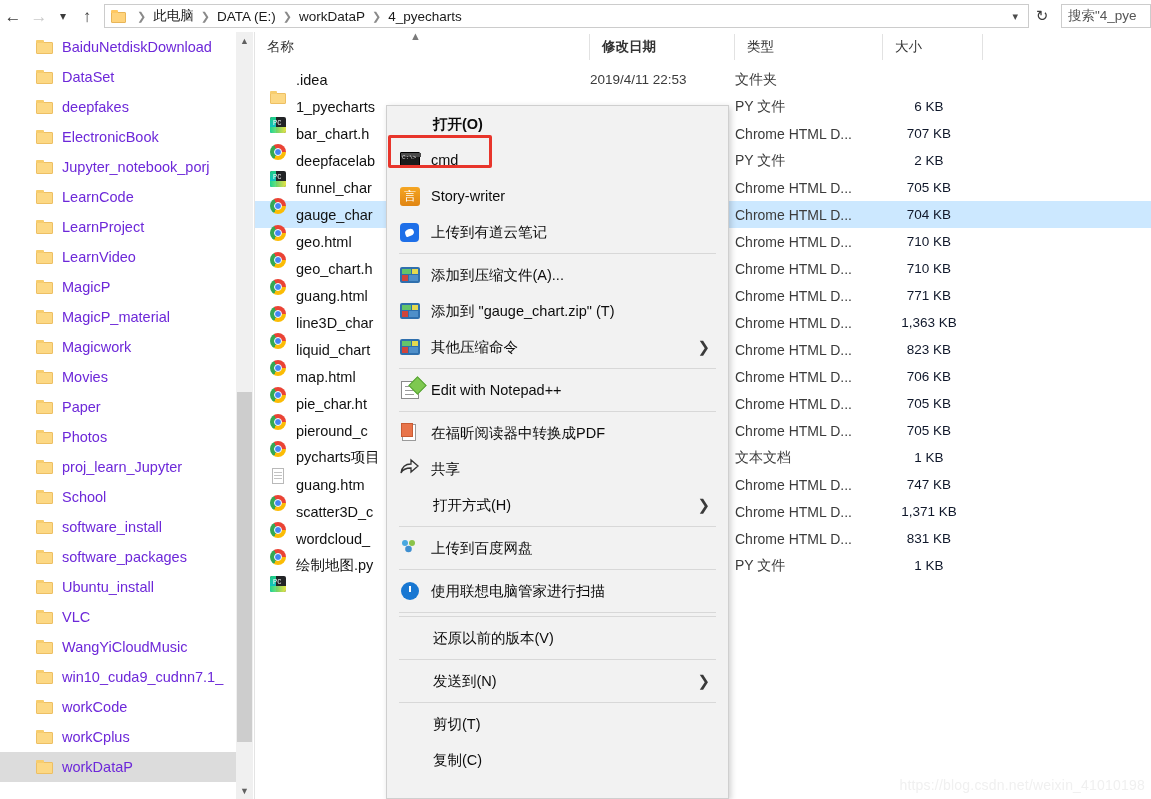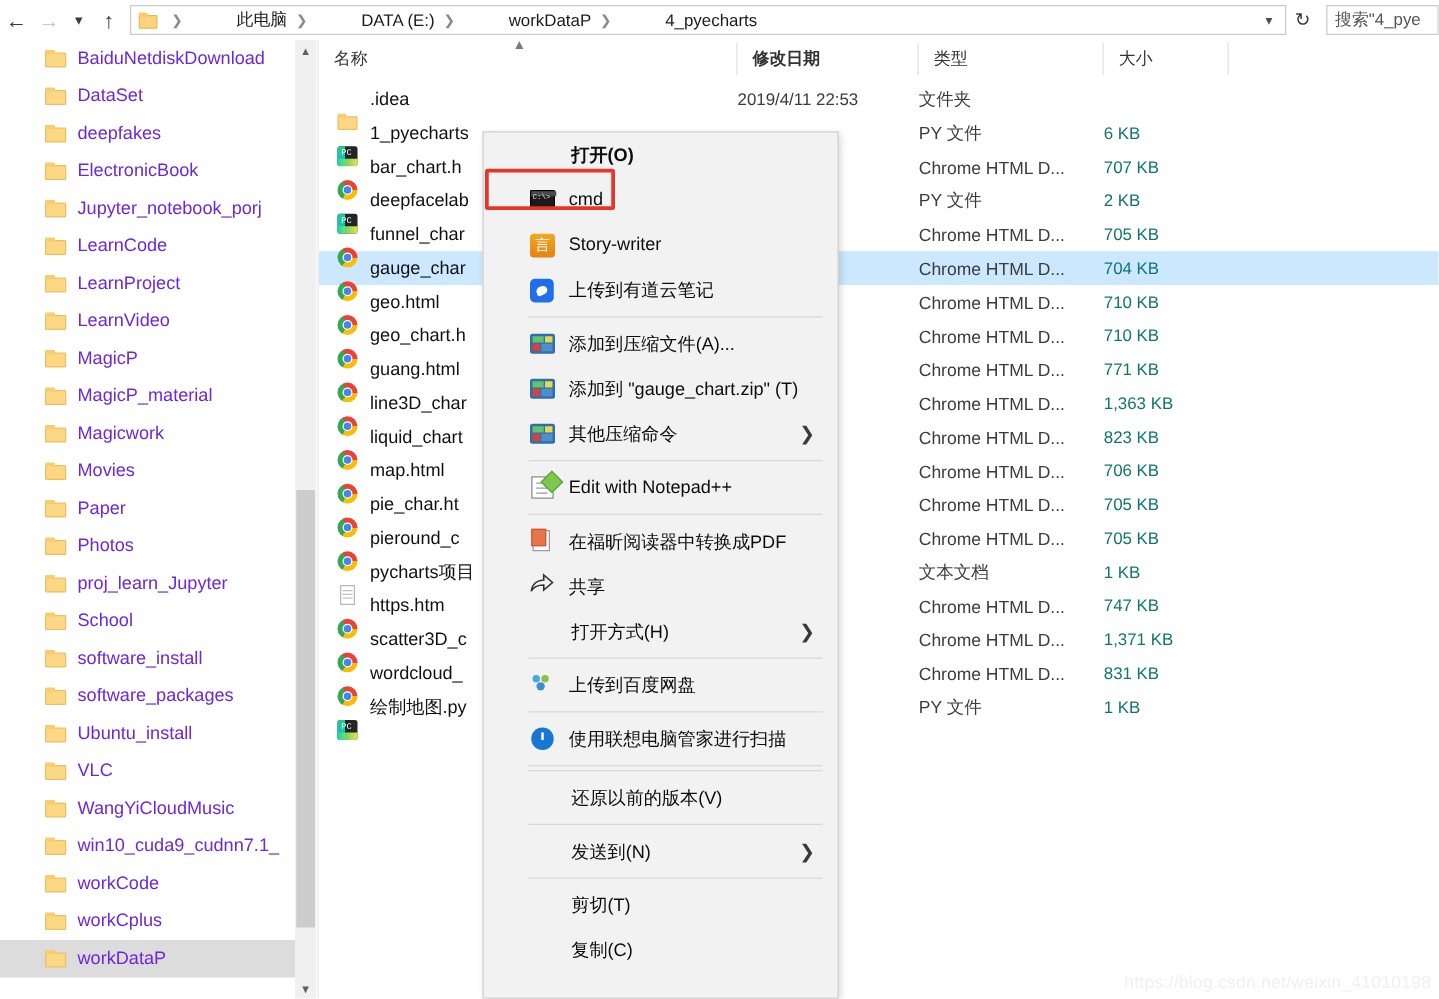--- a/index.html
+++ b/index.html
@@ -29,21 +29,21 @@
     border:1px solid #cccccc; background:#ffffff;
     display:flex; align-items:center; padding:0 4px;
     font-size:13.5px; color:#1a1a1a;
   }
   .crumb-folder-icon{
     width:15px;height:13px;margin:0 4px 0 2px;position:relative;flex:0 0 auto;
   }
   .crumb-folder-icon .f-b{position:absolute;left:0;top:2px;width:15px;height:11px;background:#ffd37b;border:1px solid #e8b558;border-radius:1px;}
   .crumb-folder-icon .f-t{position:absolute;left:0;top:0px;width:7px;height:3px;background:#ffc861;border-radius:1px 1px 0 0;}
   .crumb-sep { color:#8a8a8a; font-size:11px; margin:0 7px; user-select:none;}
-  .crumb-item { white-space:nowrap;margin-left:36px; }
+  .crumb-item { white-space:nowrap; }
   .crumb-spacer { flex:1 1 auto; }
   .crumb-caret { color:#4c4c4c; font-size:11px; padding:0 6px;}
   .nav-refresh { width:26px; height:26px; display:flex;align-items:center;justify-content:center; color:#3c3c3c; font-size:15px;}
   .search-box {
     margin-left:6px; height:24px; width:auto; flex:1 1 auto;
     border:1px solid #cccccc; background:#fff;
     display:flex; align-items:center; padding:0 6px;
     font-size:13.5px; color:#555; white-space:nowrap; overflow:hidden;
   }
 
@@ -108,21 +108,21 @@
 
   .rows { position:absolute; left:0; top:34px; width:896px; }
   .row {
     height:27px; display:flex; align-items:center;
     font-size:14.5px; color:#111; white-space:nowrap;
   }
   .row.selected { background:#cce8ff; }
   .cell-name { width:335px; display:flex; align-items:center; padding-left:14px; overflow:hidden;}
   .cell-date { width:145px; color:#3b3b3b; font-size:13.5px;}
   .cell-type { width:148px; color:#3b3b3b; font-size:14px;}
-  .cell-size { width:100px; color:#0f766e; font-size:13.5px; text-align:left; padding-right:8px;}
+  .cell-size { width:100px; color:#0f172a; font-size:13.5px; text-align:center; padding-right:8px;}
 
   .fi { width:18px;height:16px;margin-right:9px;flex:0 0 auto; position:relative;margin-top:37px;}
 
   
   .fi.folder .b{position:absolute;left:1px;top:3px;width:16px;height:11px;background:#fcd884;border:1px solid #edbf63;border-radius:1px;}
   .fi.folder .t{position:absolute;left:1px;top:1px;width:7px;height:3px;background:#f7cd6e;border-radius:1px 1px 0 0;}
 
   
   .fi.chrome .ring{
     position:absolute;left:1px;top:0px;width:16px;height:16px;border-radius:50%;
@@ -138,24 +138,24 @@
   .fi.py .g1{position:absolute;left:1px;top:0px;width:6px;height:16px;background:linear-gradient(180deg,#21d789,#07c3f2);border-radius:2px 0 0 2px;opacity:.95;}
   .fi.py .g2{position:absolute;left:1px;top:10px;width:16px;height:6px;background:linear-gradient(90deg,#21d789,#fcf84a);border-radius:0 0 2px 2px;opacity:.9;}
   .fi.py .mk{position:absolute;left:4px;top:3px;color:#fff;font-size:7px;font-family:"Liberation Mono",monospace;line-height:7px;}
 
   
   .fi.txt .page{position:absolute;left:3px;top:0px;width:12px;height:16px;background:#ffffff;border:1px solid #b9b9b9;}
   .fi.txt .ln{position:absolute;left:5px;width:8px;height:1px;background:#c2c2c2;}
 
   
   .ctx {
-    position:absolute; left:386px; top:105px; width:285px; height:694px;
+    position:absolute; left:386px; top:105px; width:343px; height:694px;
     background:#f2f2f2; border:1px solid #cfcfcf;
     box-shadow: 2px 2px 6px rgba(0,0,0,.18);
-    font-size:14.5px; color:#0c0c0c;padding-left:24px;
+    font-size:14.5px; color:#0c0c0c;
   }
   .ctx-item {
     height:36px; display:flex; align-items:center; padding-left:12px; position:relative;
     white-space:nowrap;
   }
   .ctx-item.bold { font-weight:bold; }
   .ctx-item .lbl { margin-left:0; }
   .ctx-icon { width:22px;height:22px;margin-right:10px;flex:0 0 auto;position:relative; }
   .ctx-indent { padding-left:46px; }
   .ctx-sep { height:1px; background:#d8d8d8; margin:3px 12px; }
@@ -623,21 +623,21 @@
           <div class="cell-date"></div>
           <div class="cell-type">文本文档</div>
           <div class="cell-size">1 KB</div>
         </div>
         <div class="row">
           <div class="cell-name">
             <span class="fi chrome">
               <span class="ring"></span>
               <span class="core"></span>
             </span>
-            <span>https.htm</span>
+            <span>guang.htm</span>
           </div>
           <div class="cell-date"></div>
           <div class="cell-type">Chrome HTML D...</div>
           <div class="cell-size">747 KB</div>
         </div>
         <div class="row">
           <div class="cell-name">
             <span class="fi chrome">
               <span class="ring"></span>
               <span class="core"></span>

